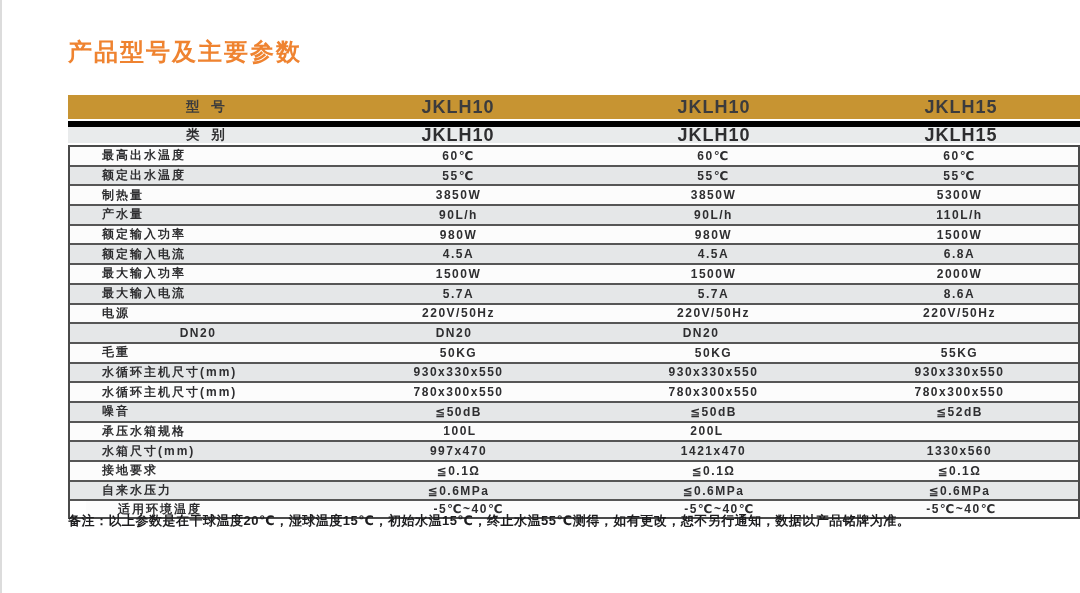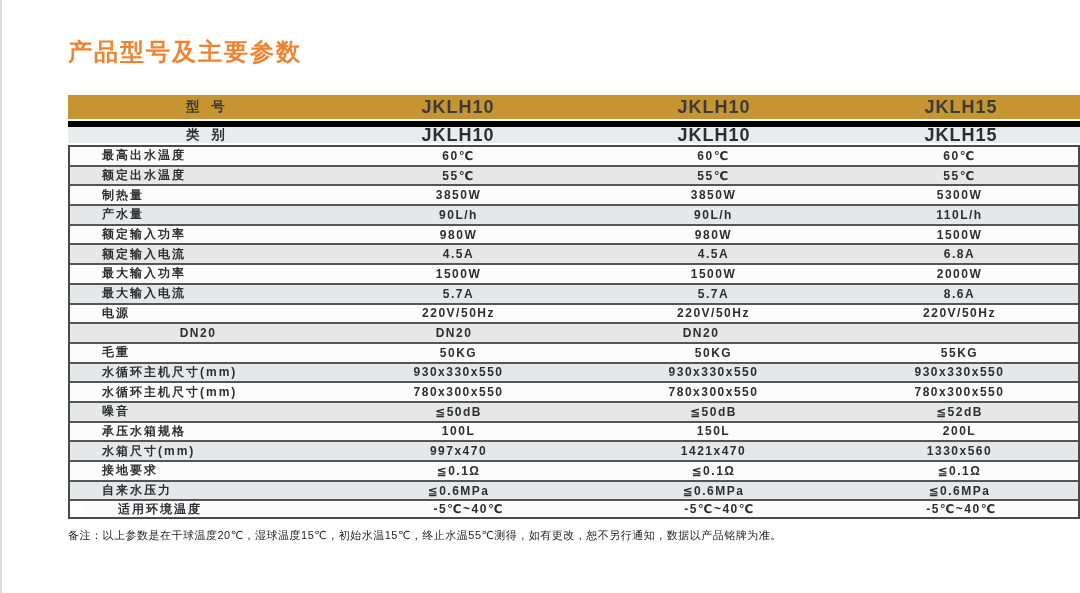--- a/index.html
+++ b/index.html
@@ -75,23 +75,23 @@
     font-size: 13.5px;
     letter-spacing: 4px;
   }
   .hrow .cell.val, .subrow .cell.val { font-size: 18px; letter-spacing: 1px; }
   .cell.val { text-align: center; letter-spacing: 1.5px; }
   .cell.c1 { width: 256px; }
   .cell.c2 { width: 256px; }
   .cell.c3 { width: 238px; }
   .footnote {
     position: absolute;
-    left: 68px; top: 528px;
-    font-size: 11px;
-    font-weight: normal;
+    left: 68px; top: 512px;
+    font-size: 13px;
+    font-weight: bold;
     color: #1d1d1f;
     letter-spacing: 0.5px;
     white-space: nowrap;
   }
 </style>
 </head>
 <body>
 
 <div class="edge-artifact"></div>
 
@@ -207,21 +207,20 @@
   <div class="trow">
     <span class="cell label">噪音</span>
     <span class="cell val c1">≦50dB</span>
     <span class="cell val c2">≦50dB</span>
     <span class="cell val c3">≦52dB</span>
   </div>
 
   <div class="trow">
     <span class="cell label">承压水箱规格</span>
     <span class="cell val c1">100L</span>
-    <span class="cell val c2">150L</span>
     <span class="cell val c3">200L</span>
   </div>
 
   <div class="trow">
     <span class="cell label">水箱尺寸(mm)</span>
     <span class="cell val c1">997x470</span>
     <span class="cell val c2">1421x470</span>
     <span class="cell val c3">1330x560</span>
   </div>
 

